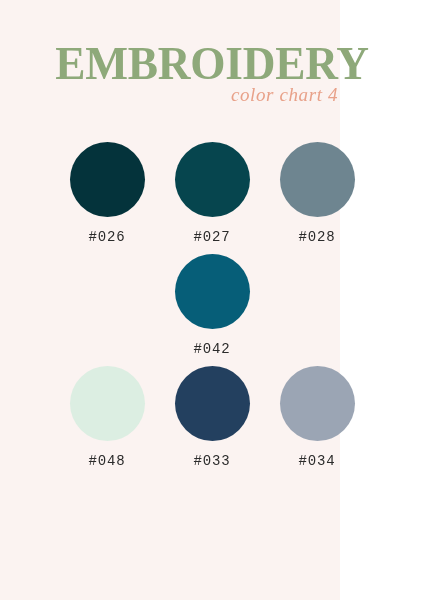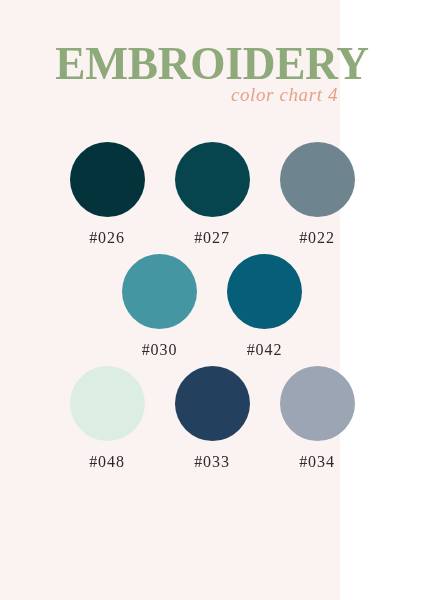--- a/index.html
+++ b/index.html
@@ -77,22 +77,22 @@
     align-items: center;
   }
   .swatch-dot {
     width: 75px;
     height: 75px;
     border-radius: 50%;
     flex: 0 0 auto;
   }
   .swatch-label {
     margin-top: 12px;
-    font-family: Liberation Serif, serif;
-    font-size: 16px;
+    font-family: Liberation Mono, monospace;
+    font-size: 14px;
     letter-spacing: 0.9px;
     color: #2b2b2b;
     white-space: nowrap;
   }
 </style>
 </head>
 <body>
 
 <div id="poster" style="background: rgb(251, 243, 241);">
 
@@ -107,29 +107,25 @@
       <div class="swatch">
         <div class="swatch-dot" style="background-color: rgb(4, 51, 59);"></div>
         <div class="swatch-label" style="color: rgb(43, 43, 43);">#026</div>
       </div>
       <div class="swatch">
         <div class="swatch-dot" style="background-color: rgb(6, 69, 78);"></div>
         <div class="swatch-label" style="color: rgb(43, 43, 43);">#027</div>
       </div>
       <div class="swatch">
         <div class="swatch-dot" style="background-color: rgb(110, 133, 144);"></div>
-        <div class="swatch-label" style="color: rgb(43, 43, 43);">#022</div>
+        <div class="swatch-label" style="color: rgb(43, 43, 43);">#028</div>
       </div>
     </div>
 
     <div class="grid-row">
-      <div class="swatch">
-        <div class="swatch-dot" style="background-color: rgb(69, 150, 163);"></div>
-        <div class="swatch-label" style="color: rgb(43, 43, 43);">#030</div>
-      </div>
       <div class="swatch">
         <div class="swatch-dot" style="background-color: rgb(6, 94, 120);"></div>
         <div class="swatch-label" style="color: rgb(43, 43, 43);">#042</div>
       </div>
     </div>
 
     <div class="grid-row">
       <div class="swatch">
         <div class="swatch-dot" style="background-color: rgb(220, 238, 226);"></div>
         <div class="swatch-label" style="color: rgb(43, 43, 43);">#048</div>

